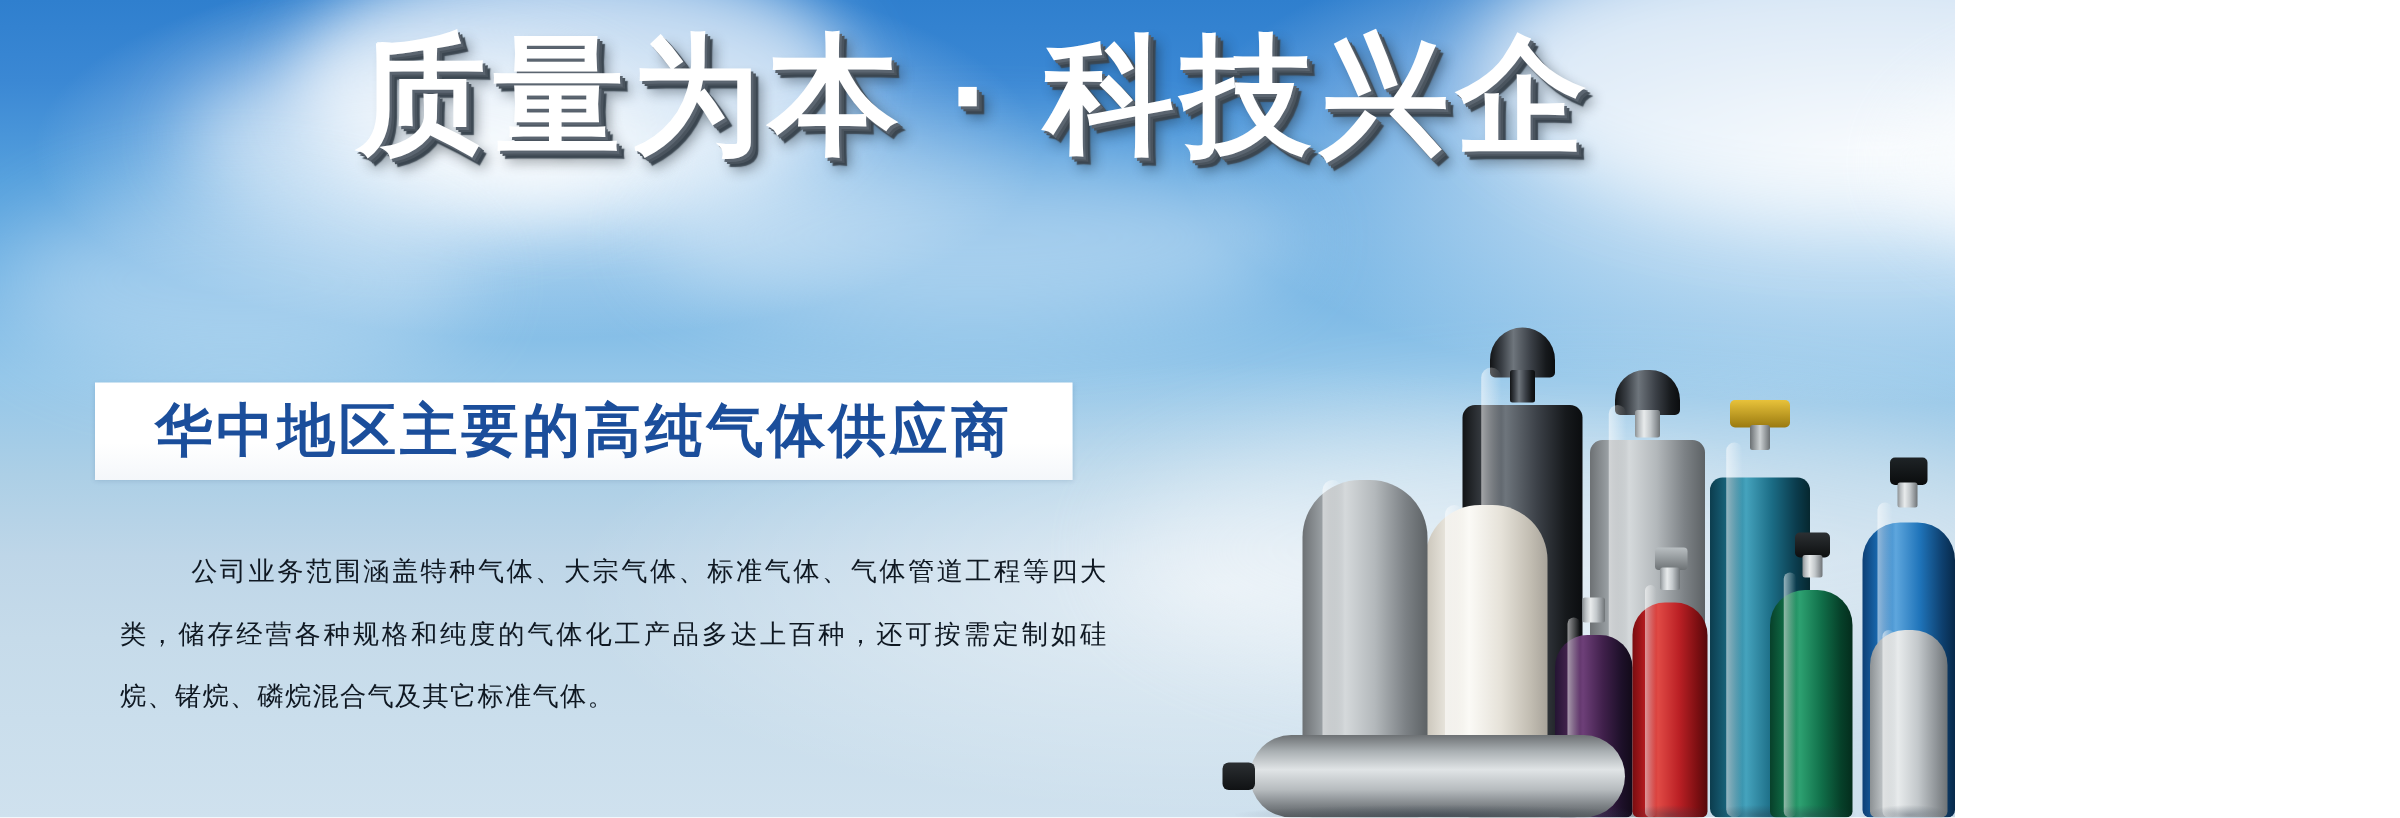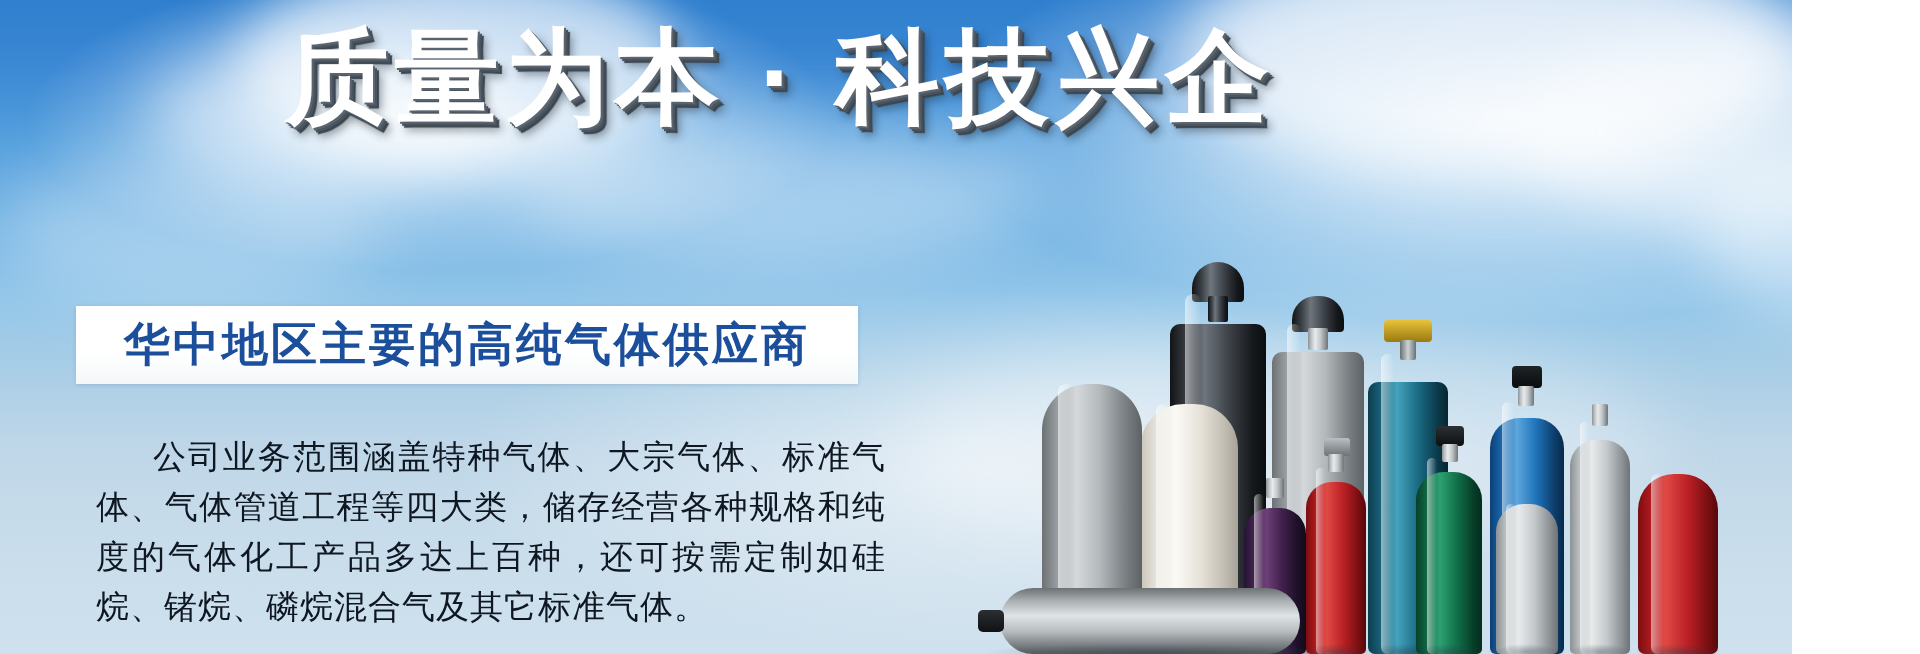--- a/index.html
+++ b/index.html
@@ -1,20 +1,20 @@
 <!DOCTYPE html>
 <html><head>
 <meta charset="utf-8">
 <style>
   html,body{margin:0;padding:0;background:#fff;}
   body{font-family:"Liberation Sans",sans-serif;}
 
   #banner{
     position:relative;
-    width:1792px;
+    width:1564px;
     height:654px;
     overflow:hidden;
     background:
       radial-gradient(ellipse 820px 300px at 1500px 120px, rgba(255,255,255,.85) 0%, rgba(255,255,255,.45) 38%, rgba(255,255,255,0) 68%),
       radial-gradient(ellipse 560px 210px at 430px 120px, rgba(255,255,255,.80) 0%, rgba(255,255,255,.35) 42%, rgba(255,255,255,0) 72%),
       radial-gradient(ellipse 700px 240px at 980px 470px, rgba(255,255,255,.55) 0%, rgba(255,255,255,.22) 45%, rgba(255,255,255,0) 75%),
       linear-gradient(to bottom,
         #2f7fce 0%,
         #3b88d4 10%,
         #55a0dd 22%,
@@ -90,21 +90,21 @@
     white-space:nowrap;
     text-align:right;
   }
 
   
   #body-copy{
     position:absolute;
     left:96px; top:432px;
     width:790px;
     font-family:"Liberation Serif","DejaVu Serif",serif;
-    font-size:33px;
+    font-size:21px;
     line-height:50px;
     letter-spacing:1px;
     color:#0f1822;
     text-align:justify;
   }
   #body-copy .indent{display:inline-block;width:56px;}
 
   
   #cylinders{position:absolute; left:1160px; top:150px; width:760px; height:504px;}
   .cyl{position:absolute; bottom:0;}

